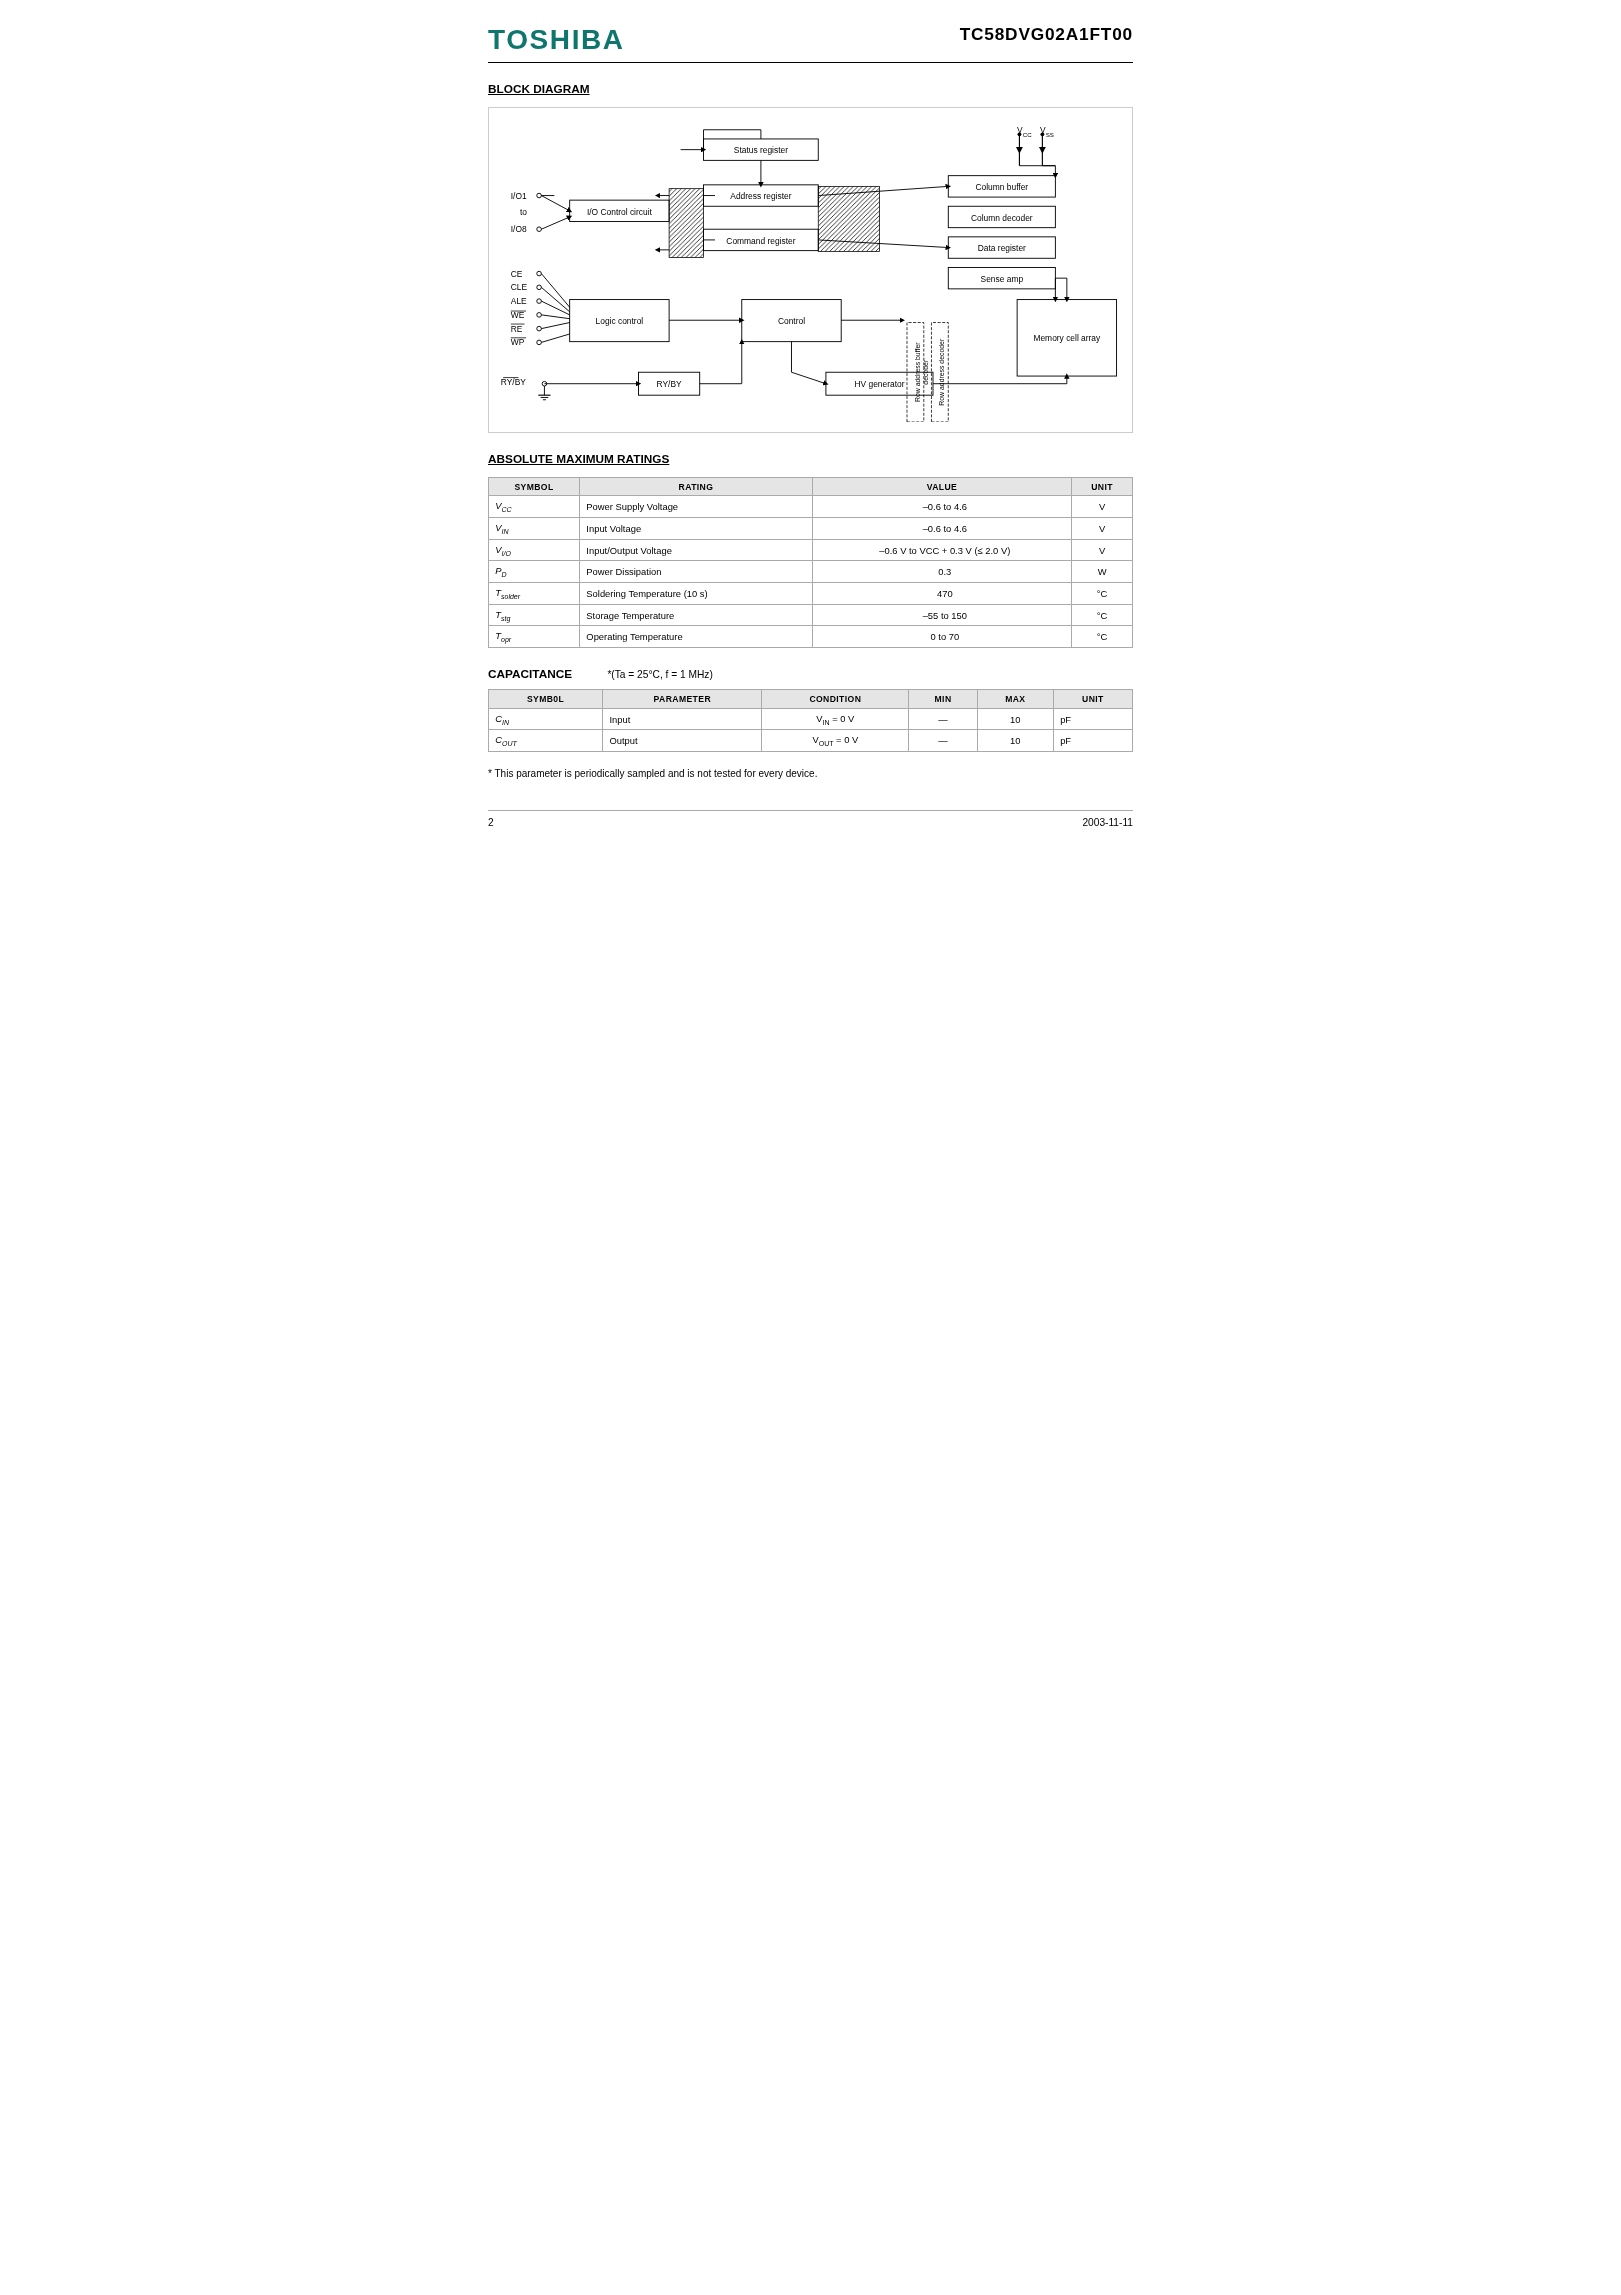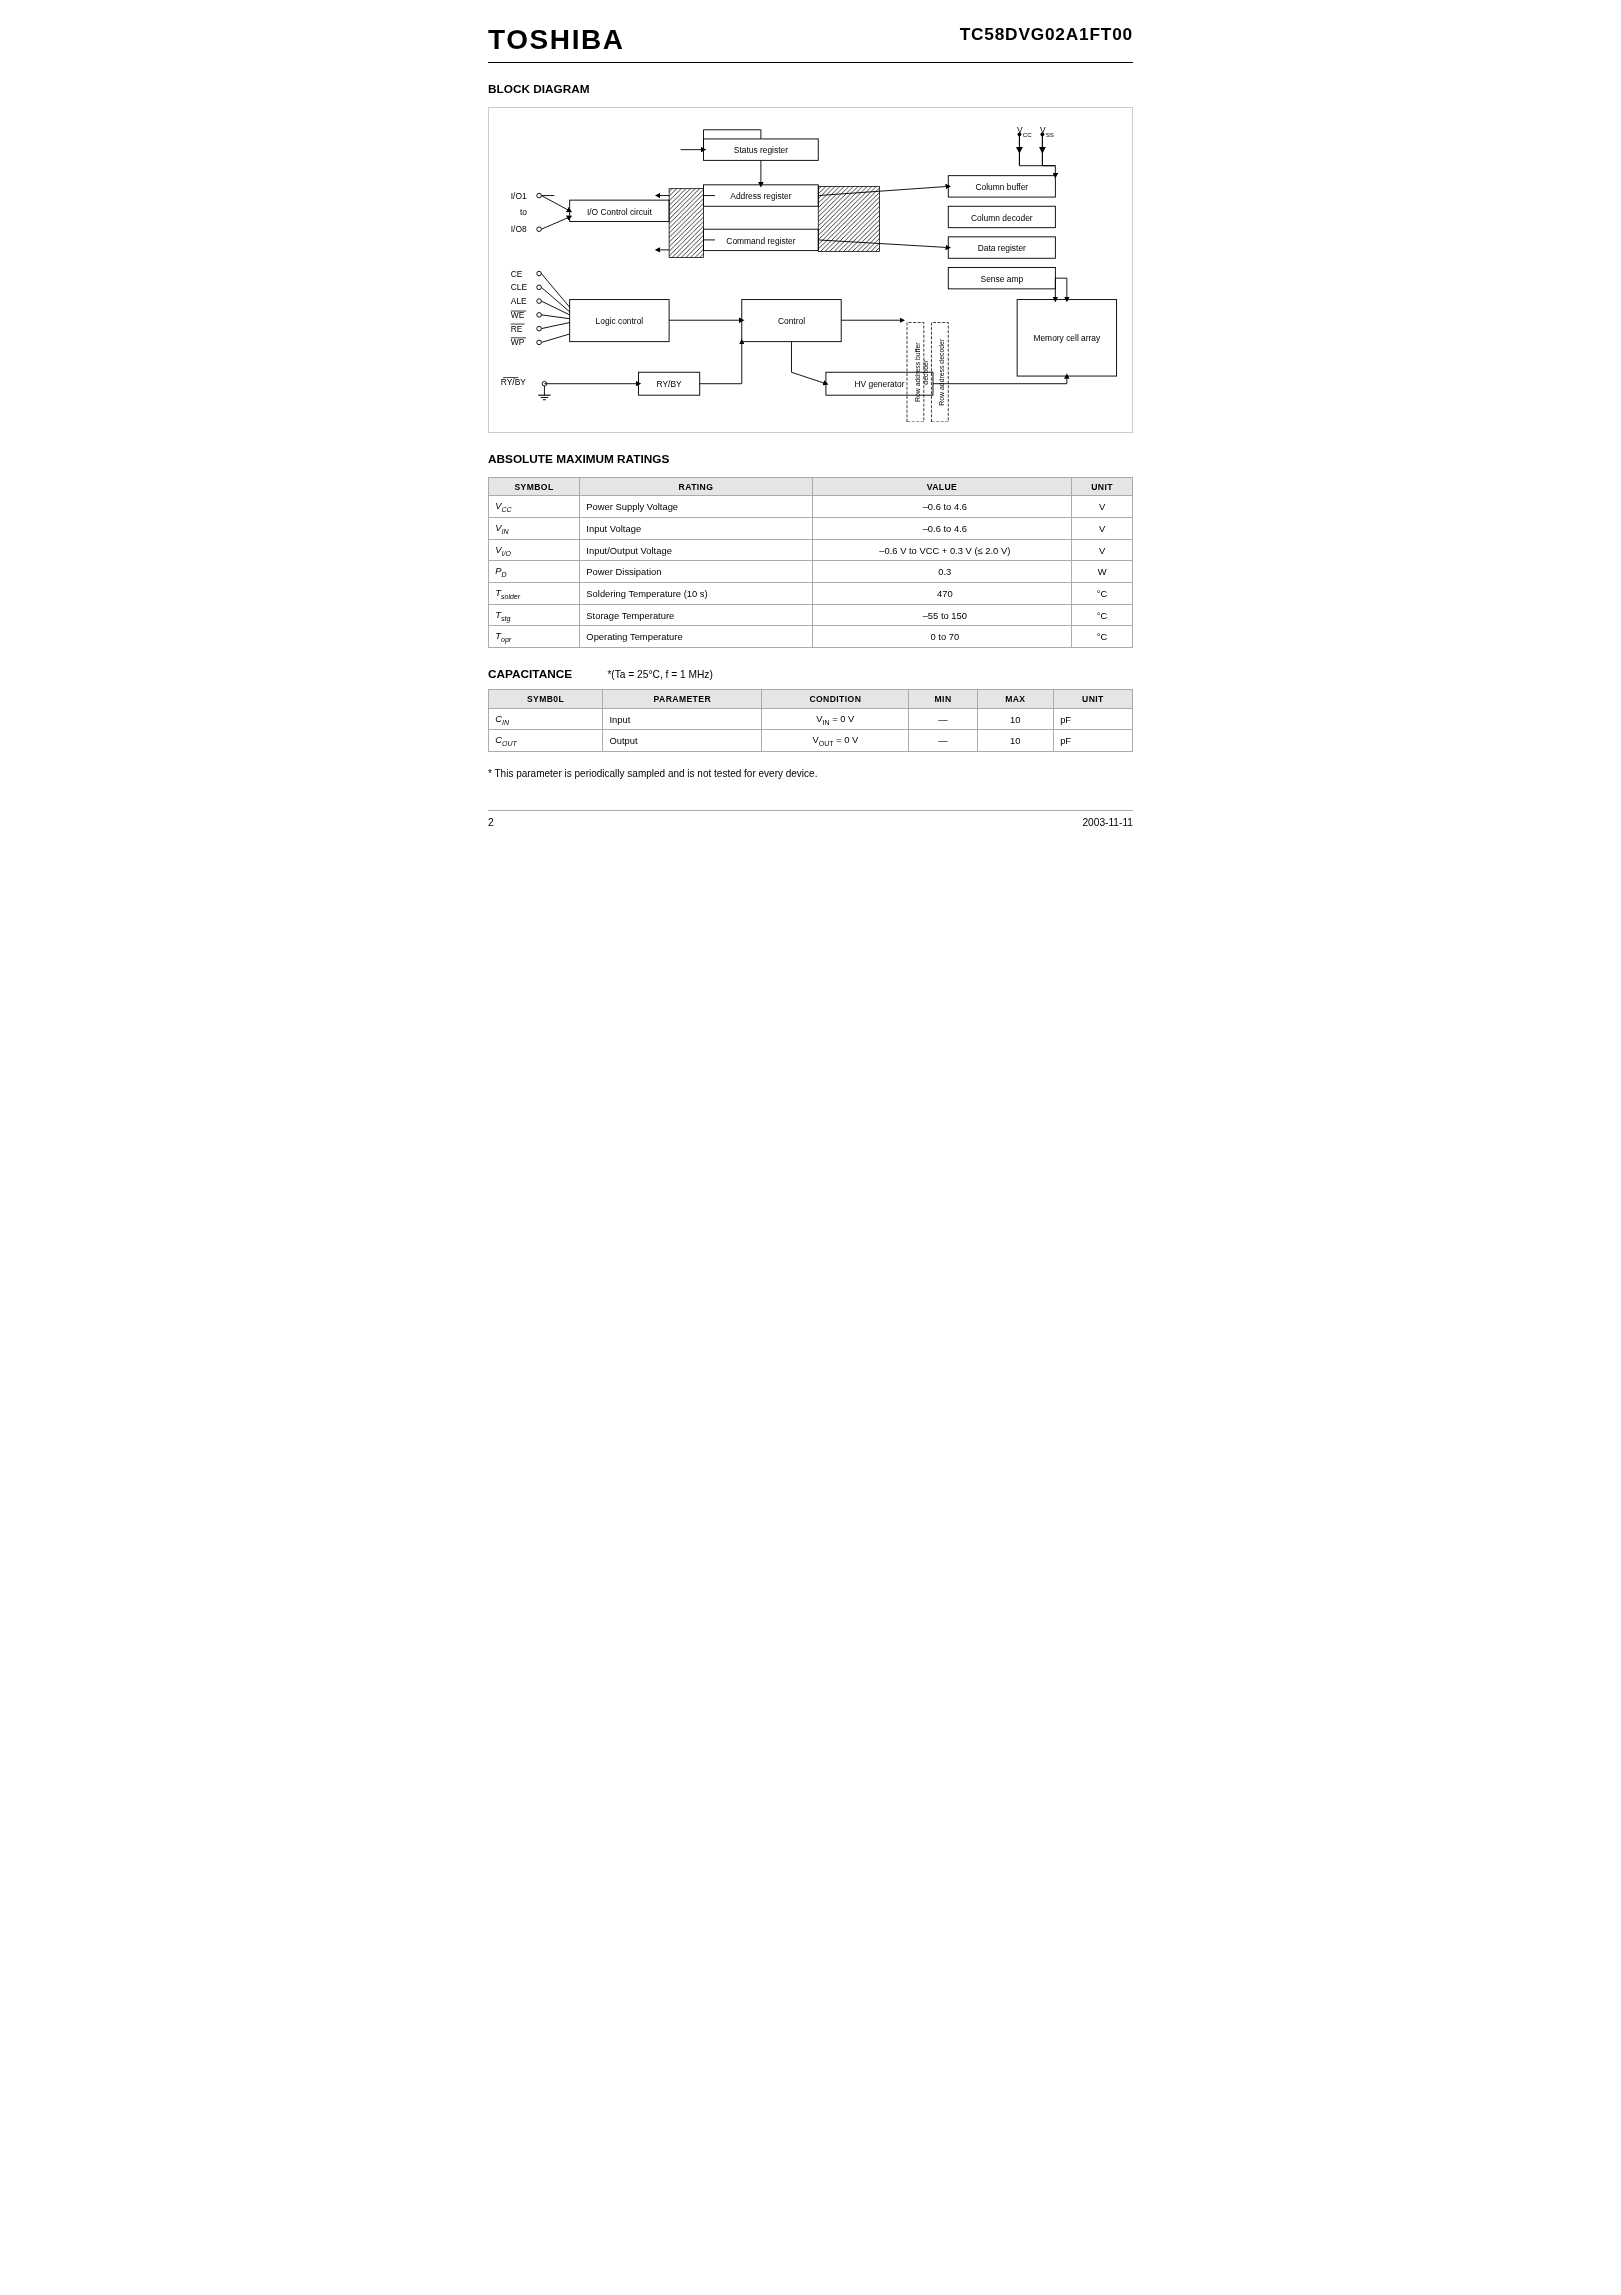--- a/index.html
+++ b/index.html
@@ -19,32 +19,33 @@
       justify-content: space-between;
       align-items: flex-start;
       margin-bottom: 15.7px;
       border-bottom: 1.6px solid #000;
       padding-bottom: 6.3px;
     }
     .logo {
       font-size: 28px;
       font-weight: 900;
       letter-spacing: 1.6px;
-      color: #000000;
+      color: #0f766e;
     }
     .part-number {
       font-size: 17.3px;
       font-weight: bold;
       letter-spacing: 0.8px;
     }
 
     
     .section-title {
       font-size: 11.8px;
       font-weight: bold;
+      text-decoration: underline;
       margin-bottom: 11px;
       margin-top: 19px;
     }
 
     
     .block-diagram-container {
       border: 0.8px solid #ccc;
       padding: 7.9px;
       margin-bottom: 19px;
       position: relative;

